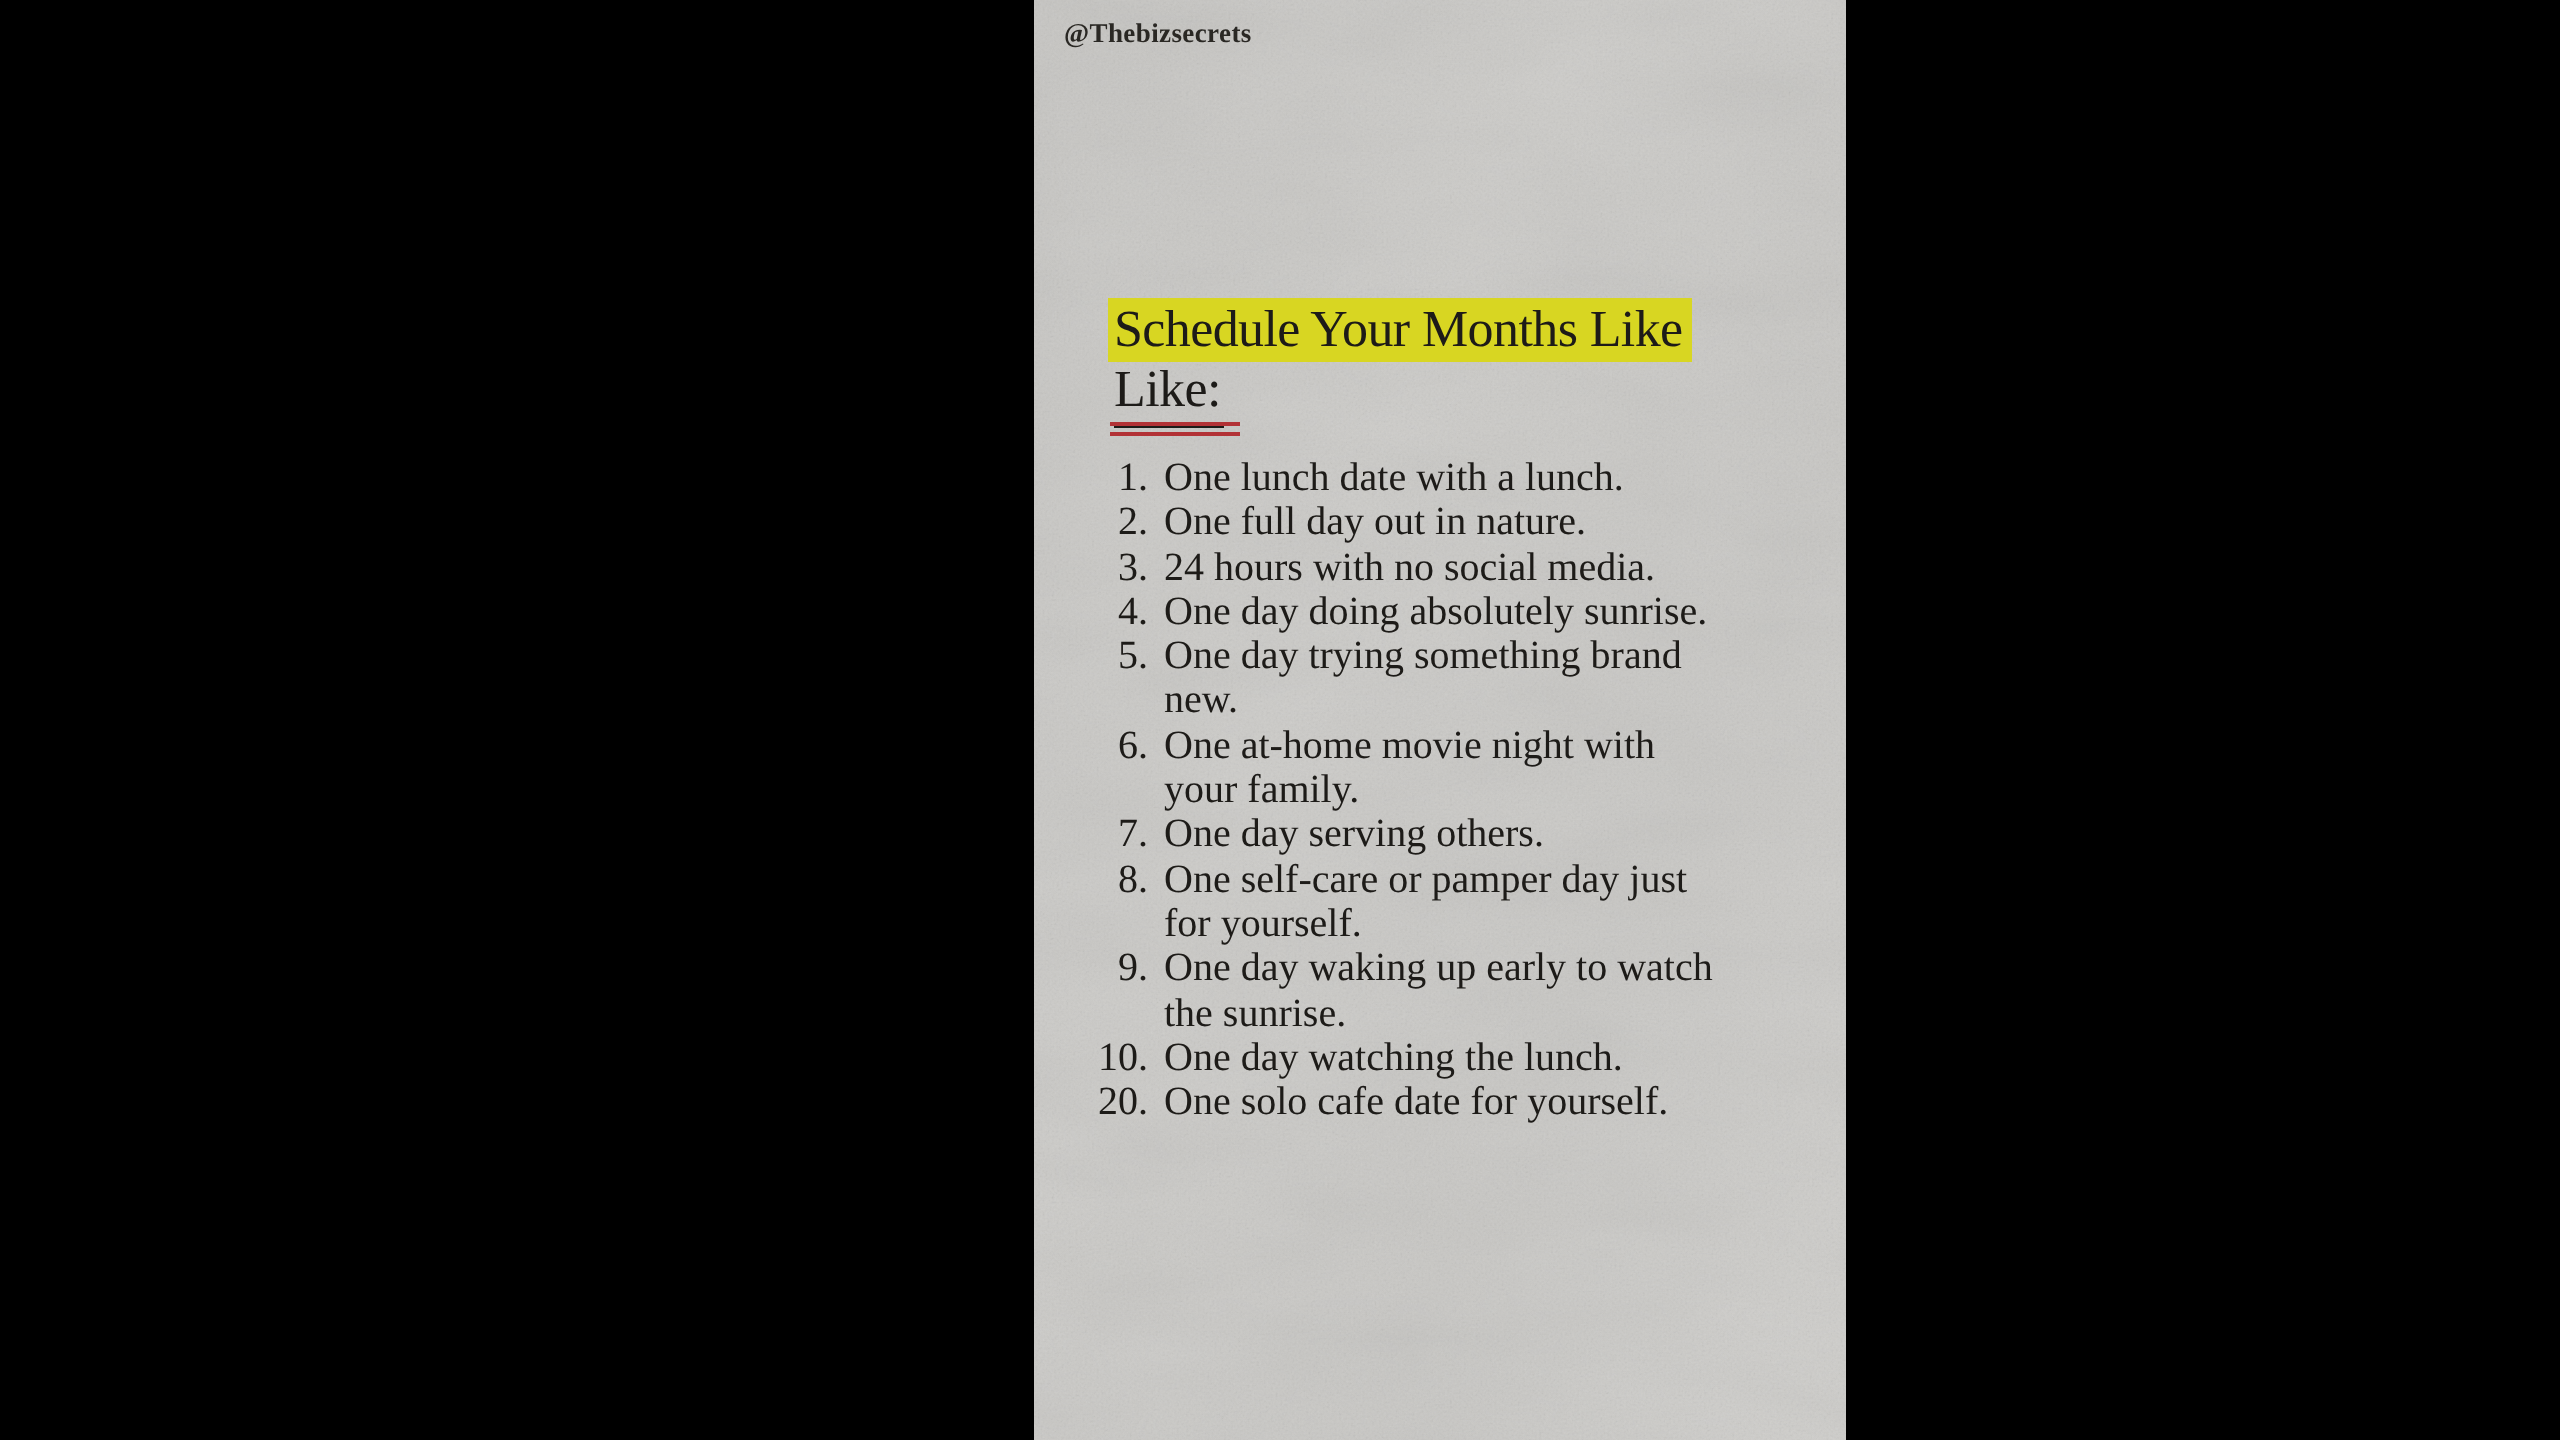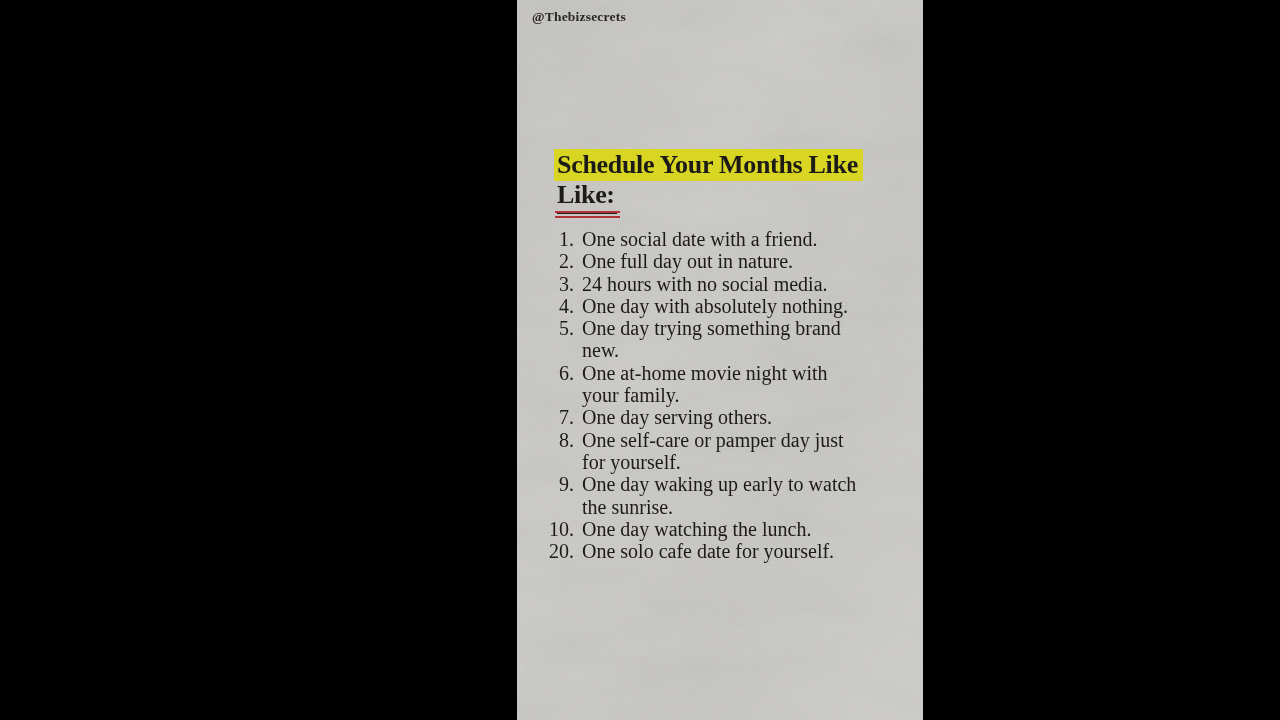--- a/index.html
+++ b/index.html
@@ -44,21 +44,21 @@
     color: #2a2824;
   }
   .title {
     position: absolute;
     left: 40px;
     top: 150px;
     width: 345px;
     margin: 0;
     font-size: 26px;
     line-height: 30px;
-    font-weight: 700;
+    font-weight: 400;
     letter-spacing: -0.3px;
     color: var(--ink, #1d1b18);
   }
   .hl {
     background: var(--highlight, #d8d622);
     margin-left: -3px;
     padding: 1px 5px 2px 3px;
   }
   .this {
     display: inline-block;
@@ -123,33 +123,33 @@
 
     <div class="watermark">@Thebizsecrets</div>
 
     <h1 class="title"><span class="hl">Schedule Your Months Like</span><br><span class="this">Like:</span></h1>
 
     <div class="red-underline"></div>
 
     <ol class="checklist">
         <li>
           <span class="num">1.</span>
-          <span class="itext">One social date with a friend.</span>
+          <span class="itext">One lunch date with a lunch.</span>
         </li>
         <li>
           <span class="num">2.</span>
           <span class="itext">One full day out in nature.</span>
         </li>
         <li>
           <span class="num">3.</span>
           <span class="itext">24 hours with no social media.</span>
         </li>
         <li>
           <span class="num">4.</span>
-          <span class="itext">One day with absolutely nothing.</span>
+          <span class="itext">One day doing absolutely sunrise.</span>
         </li>
         <li>
           <span class="num">5.</span>
           <span class="itext">One day trying something brand<br>new.</span>
         </li>
         <li>
           <span class="num">6.</span>
           <span class="itext">One at-home movie night with<br>your family.</span>
         </li>
         <li>

